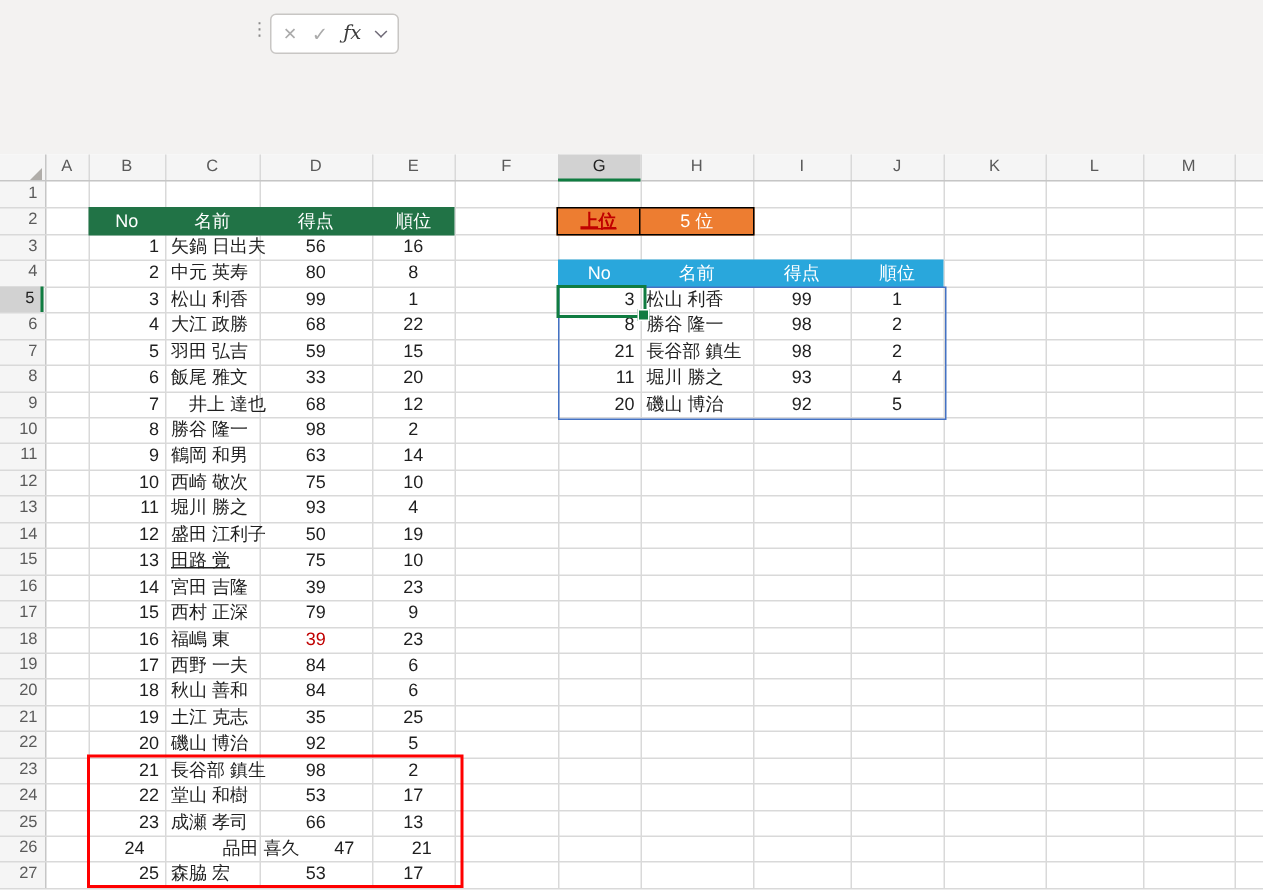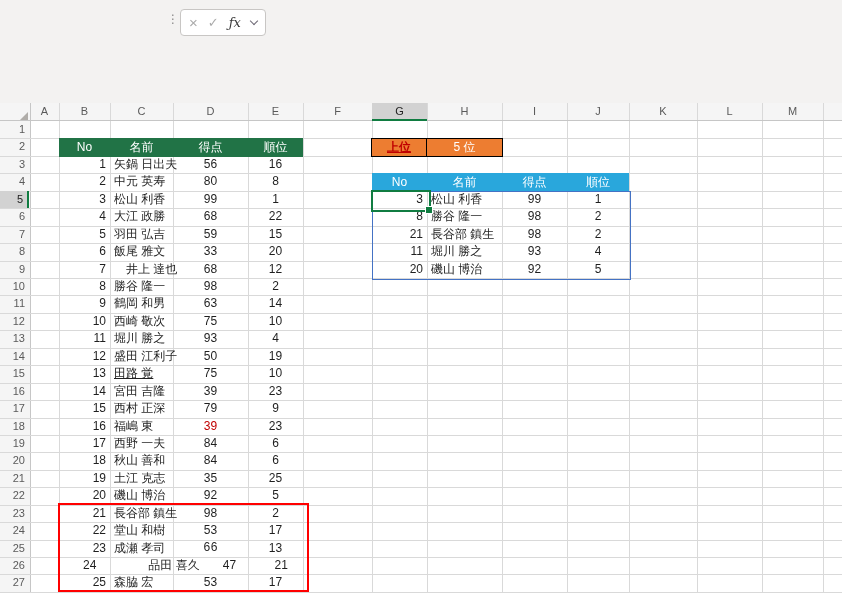--- a/index.html
+++ b/index.html
@@ -285,21 +285,21 @@
     </div>
     <div class="trow" style="left: 59px; top: 522.1px; width: 244px; height: 17.44px; line-height: 17.44px;">
       <div class="tcell al-r" style="width: 51px;">22</div>
       <div class="tcell al-l" style="width: 63px;">堂山 和樹</div>
       <div class="tcell al-c" style="width: 75px;">53</div>
       <div class="tcell al-c" style="width: 55px;">17</div>
     </div>
     <div class="trow" style="left: 59px; top: 539.6px; width: 244px; height: 17.44px; line-height: 17.44px;">
       <div class="tcell al-r" style="width: 51px;">23</div>
       <div class="tcell al-l" style="width: 63px;">成瀬 孝司</div>
-      <div class="tcell al-c" style="width: 75px; font-family: Liberation Mono, monospace;">66</div>
+      <div class="tcell al-c" style="width: 75px;">66</div>
       <div class="tcell al-c" style="width: 55px;">13</div>
     </div>
     <div class="trow" style="left: 59px; top: 557px; width: 244px; height: 17.44px; line-height: 17.44px;">
       <div class="tcell al-r" style="width: 51px;">24</div>
       <div class="tcell al-l" style="width: 63px; margin-left: 44px;">品田 喜久</div>
       <div class="tcell al-c" style="width: 75px;">47</div>
       <div class="tcell al-c" style="width: 55px;">21</div>
     </div>
     <div class="trow" style="left: 59px; top: 574.4px; width: 244px; height: 17.44px; line-height: 17.44px;">
       <div class="tcell al-r" style="width: 51px;">25</div>

